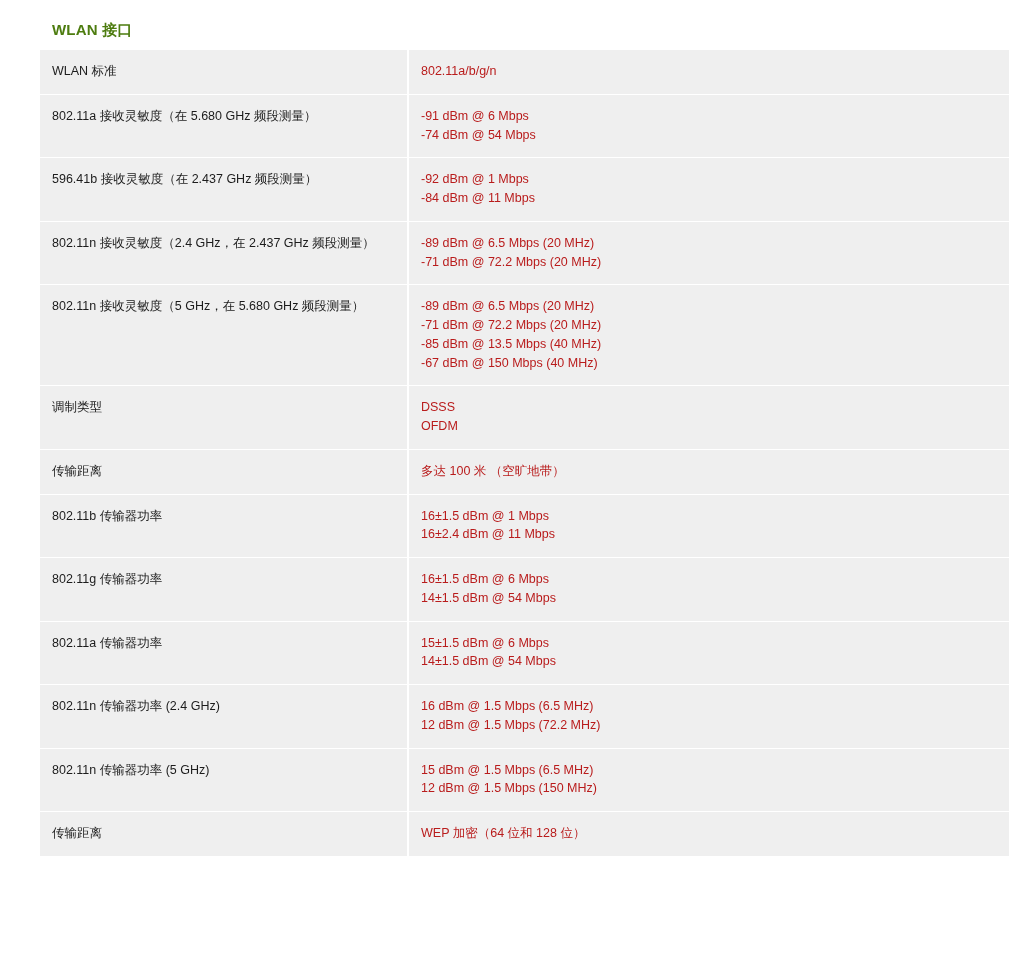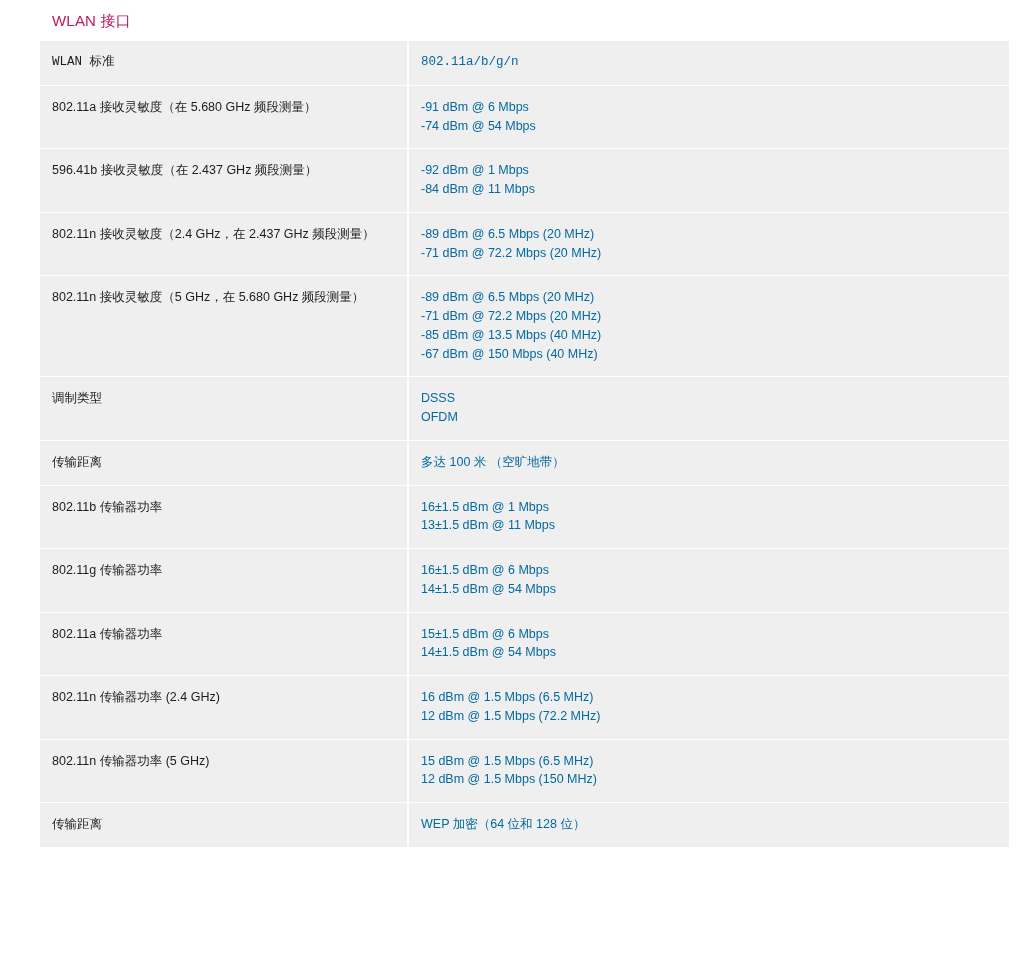--- a/index.html
+++ b/index.html
@@ -13,23 +13,23 @@
     color: #1a1a1a;
     -webkit-font-smoothing: antialiased;
   }
   .page {
     width: 1029px;
     box-sizing: border-box;
     padding: 8px 20px 0 40px;
   }
   .section-title {
     font-size: 15px;
-    font-weight: normal;
-    color: #be185d;
-    margin: 4px 0 10px 12px;
+    font-weight: bold;
+    color: #4d7c0f;
+    margin: 13px 0 10px 12px;
     letter-spacing: 0.2px;
   }
   table.spec {
     border-collapse: collapse;
     width: 969px;
     table-layout: fixed;
     background: #efefef;
   }
   table.spec col.c1 { width: 368px; }
   table.spec col.c2 { width: 601px; }
@@ -39,28 +39,27 @@
   table.spec td {
     vertical-align: top;
     padding: 12px 10px 13px 12px;
     font-size: 12.5px;
     line-height: 1.5;
     border-top: 1px solid #ffffff;
     border-bottom: 1px solid #ffffff;
   }
   table.spec tr:first-child td {
     border-top: none;
-    font-family: Liberation Mono, monospace;
   }
   td.label {
     color: #1c1c1c;
     border-right: 2px solid #ffffff;
   }
   td.value {
-    color: #0369a1;
+    color: #b91c1c;
   }
   .lines > div {
     white-space: pre-wrap;
   }
 </style>
 </head>
 <body>
 
 <div class="page">
 
@@ -133,21 +132,21 @@
             <div class="lines">
               <div>多达 100 米 （空旷地带）</div>
             </div>
           </td>
         </tr>
         <tr>
           <td class="label"><span>802.11b 传输器功率</span></td>
           <td class="value">
             <div class="lines">
               <div>16±1.5 dBm @ 1 Mbps</div>
-              <div>13±1.5 dBm @ 11 Mbps</div>
+              <div>16±2.4 dBm @ 11 Mbps</div>
             </div>
           </td>
         </tr>
         <tr>
           <td class="label"><span>802.11g 传输器功率</span></td>
           <td class="value">
             <div class="lines">
               <div>16±1.5 dBm @ 6 Mbps</div>
               <div>14±1.5 dBm @ 54 Mbps</div>
             </div>

